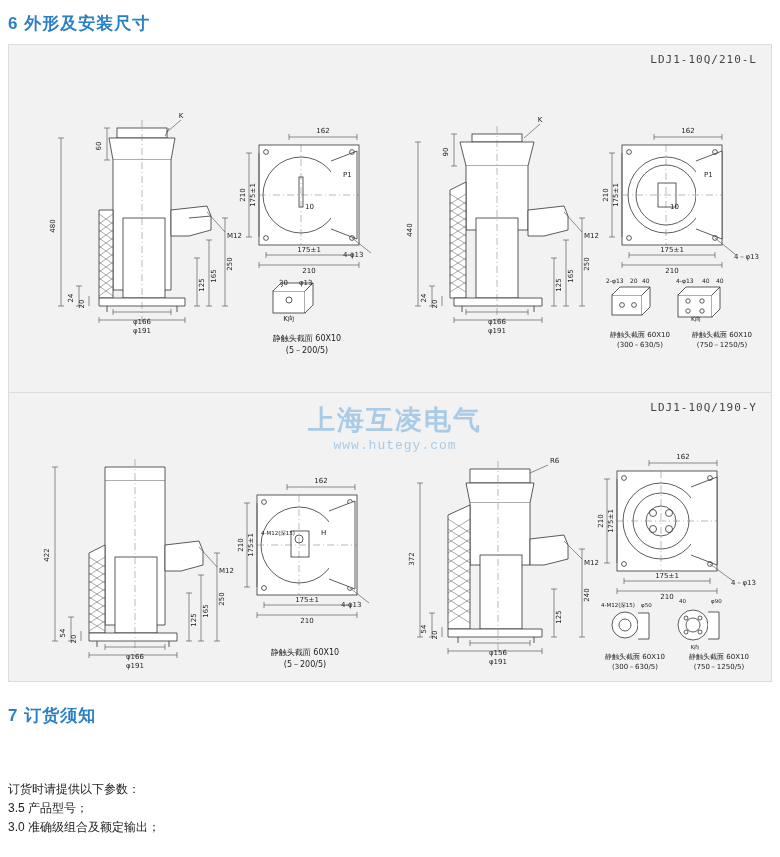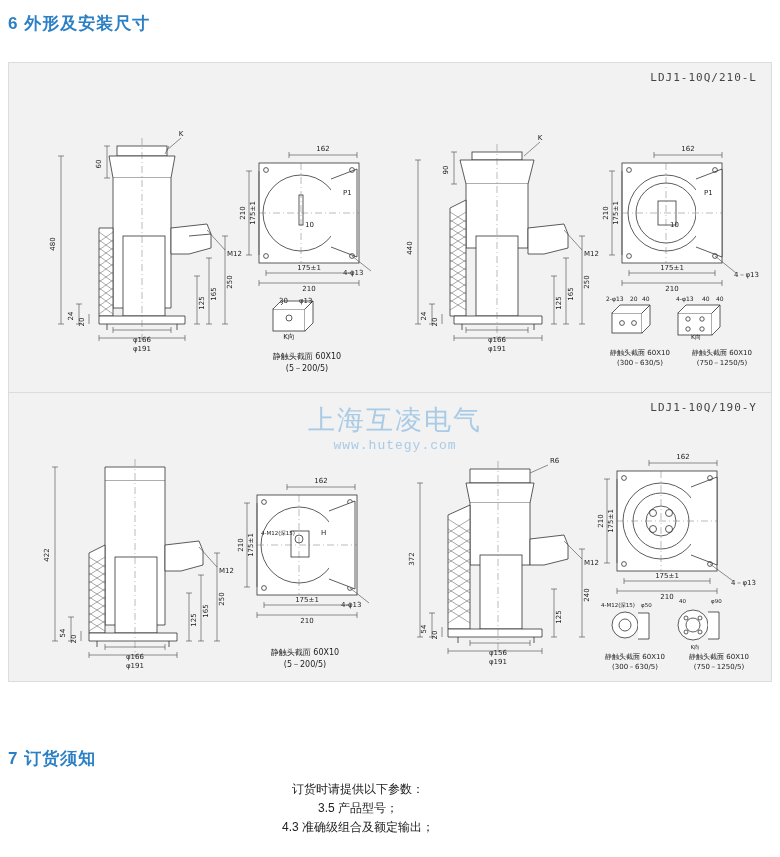--- a/index.html
+++ b/index.html
@@ -11,31 +11,31 @@
     position:relative;
     overflow:hidden;
   }
   .section-title{
     color:#2b7fc4;
     font-size:17px;
     font-weight:bold;
     letter-spacing:1px;
   }
   #sec6-title{position:absolute;left:8px;top:12px;}
-  #sec7-title{position:absolute;left:8px;top:747px;}
+  #sec7-title{position:absolute;left:8px;top:704px;}
 
   .panel{
     position:absolute;
     left:8px;
     width:764px;
     background:#f2f2f2;
     border:1px solid #dcdcdc;
     box-sizing:border-box;
   }
-  #panel1{top:62px;height:438px;}
+  #panel1{top:44px;height:438px;}
   #panel2{top:392px;height:290px;}
 
   .panel-code{
     position:absolute;
     right:14px;
     top:8px;
     font-family:"DejaVu Sans Mono", monospace;
     font-size:11px;
     color:#444;
     letter-spacing:1px;
@@ -45,31 +45,31 @@
   svg{display:block;overflow:visible;}
 
   .wm{
     position:absolute;
     left:280px;top:402px;
     width:230px;
     text-align:center;
     pointer-events:none;
   }
   .wm .wm1{
-    font-size:27px;font-weight:normal;color:#a9cbe6;letter-spacing:2px;
+    font-size:27px;font-weight:bold;color:#a9cbe6;letter-spacing:2px;
     font-family:"DejaVu Sans", sans-serif;
   }
   .wm .wm2{
     font-size:13px;color:#a9cbe6;letter-spacing:1px;
     font-family:Liberation Mono, monospace;
   }
 
   .order-body{
     position:absolute;left:8px;top:780px;width:700px;
-    font-size:12px;color:#222;line-height:19px;text-align:center;
+    font-size:12px;color:#222;line-height:19px;
   }
   .order-body div{margin:0;padding:0;}
   .cap{
     font-size:7px;
     font-family:"DejaVu Sans", sans-serif;
     fill:#222;
   }
 </style>
 </head>
 <body>
@@ -561,14 +561,14 @@
 </div>
 
 <div id="sec7-title" class="section-title">
   <span>7</span>
   <span>订货须知</span>
 </div>
 
 <div class="order-body">
   <div>订货时请提供以下参数：</div>
   <div>3.5 产品型号；</div>
-  <div>4.3 准确级组合及额定输出；</div>
+  <div>3.0 准确级组合及额定输出；</div>
 </div>
 
 </body></html>

